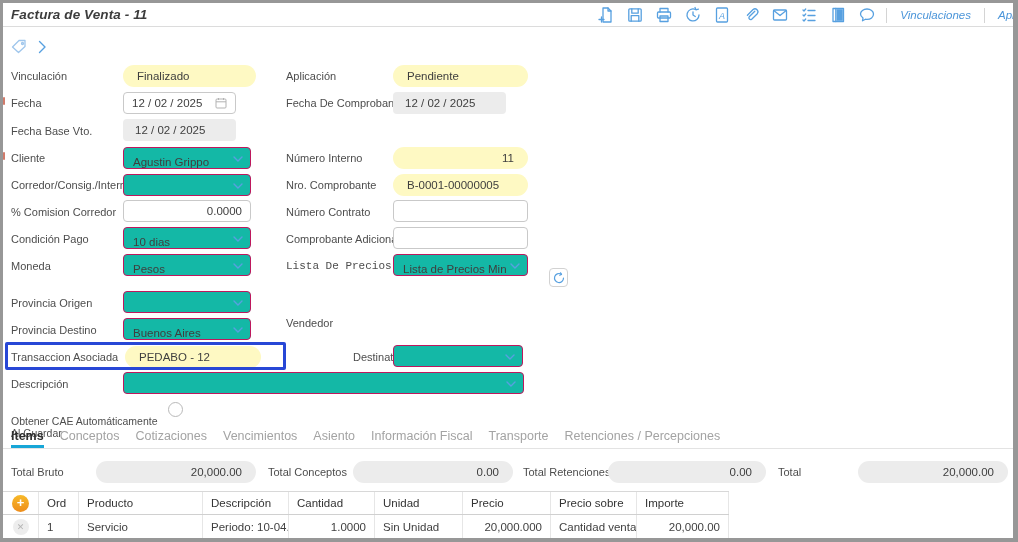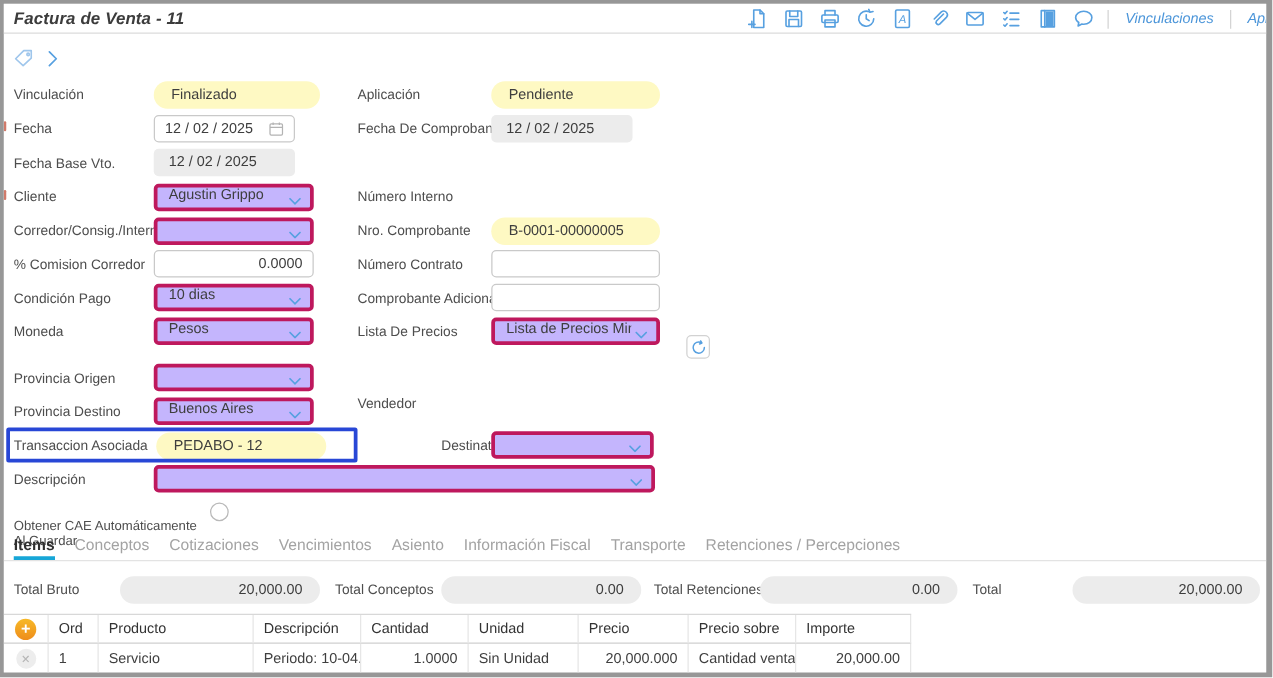--- a/index.html
+++ b/index.html
@@ -22,21 +22,21 @@
   .crumbrow{position:absolute;left:8px;top:36px;display:flex;align-items:center;gap:10px;}
   
   .lbl{position:absolute;font-size:11px;color:#4d4d4d;white-space:nowrap;}
   .ctl{position:absolute;height:22px;font-size:11.5px;color:#3e3e3e;white-space:nowrap;}
   .input{background:#fff;border:1px solid #c9c9c9;border-radius:4px;padding:0 8px;display:flex;align-items:center;}
   .input input{border:none;outline:none;width:100%;font-size:11.5px;color:#3e3e3e;background:transparent;padding:0;font-family:inherit;}
   .input input.num{text-align:right;}
   .ro{background:#ececec;border-radius:4px;padding:0 12px;display:flex;align-items:center;}
   .pill{background:#fef9c3;border-radius:11px;padding:0 14px;display:flex;align-items:center;}
   .pill.num{justify-content:flex-end;}
-  .dd{background:#c4b5fd;border:3px solid #be185d;border-radius:4px;padding:0 20px 0 9px;display:flex;align-items:flex-start;overflow:hidden;cursor:pointer;}
+  .dd{background:#14b8a6;border:1px solid #be185d;border-radius:4px;padding:0 20px 0 9px;display:flex;align-items:flex-end;overflow:hidden;cursor:pointer;}
   .dd .chev{position:absolute;right:7px;top:8px;}
   .req-dot{position:absolute;left:0;width:2px;height:8px;background:#d07a6a;border-radius:1px;}
   .hl-box{position:absolute;left:2px;top:339px;width:281px;height:28px;border:3px solid #2847d6;border-radius:2px;pointer-events:none;}
   .iconbtn{position:absolute;width:19px;height:19px;border:1px solid #d2d2d2;border-radius:4px;background:#fff;display:flex;align-items:center;justify-content:center;cursor:pointer;}
   .radio{position:absolute;width:15px;height:15px;border:1px solid #b9b9b9;border-radius:50%;background:#fff;cursor:pointer;}
   
   .tabs{position:absolute;left:8px;top:424px;display:flex;gap:16px;align-items:flex-end;height:19px;}
   .tab{font-size:12.5px;color:#a3a3a3;cursor:pointer;position:relative;padding-bottom:3px;}
   .tab.active{color:#2e2e2e;font-weight:700;}
   .tab.active::after{content:"";position:absolute;left:0;right:0;bottom:-2px;height:3px;background:#17a6d7;}
@@ -254,35 +254,36 @@
   <div class="lbl" style="left:8px;top:376px;width:150px;white-space:normal;font-size:10.5px;line-height:12px;margin-top:36px;">Obtener CAE Automáticamente Al Guardar</div>
   <div class="radio" style="left:165px;top:399px;"></div>
 
   <div class="lbl" style="left:283px;top:67px;">Aplicación</div>
   <div class="ctl pill" style="left:390px;top:62px;width:135px;">Pendiente</div>
 
   <div class="lbl" style="left:283px;top:94px;">Fecha De Comprobante</div>
   <div class="ctl ro" style="left:390px;top:89px;width:113px;">12 / 02 / 2025</div>
 
   <div class="lbl" style="left:283px;top:149px;">Número Interno</div>
+  <div class="ctl pill num" style="left:390px;top:144px;width:135px;">11</div>
 
   <div class="lbl" style="left:283px;top:176px;">Nro. Comprobante</div>
   <div class="ctl pill" style="left:390px;top:171px;width:135px;">B-0001-00000005</div>
 
   <div class="lbl" style="left:283px;top:203px;">Número Contrato</div>
   <div class="ctl input" style="left:390px;top:197px;width:135px;">
     <input type="text" value="" style="">
   </div>
 
   <div class="lbl" style="left:283px;top:230px;">Comprobante Adicional</div>
   <div class="ctl input" style="left:390px;top:224px;width:135px;">
     <input type="text" value="" style="">
   </div>
 
-  <div class="lbl" style="left:283px;top:257px;">Lista De Precios</div>
+  <div class="lbl" style="left:283px;top:257px;font-family:Liberation Mono, monospace;">Lista De Precios</div>
   <div class="ctl dd" style="left:390px;top:251px;width:135px;">
     <span style="overflow:hidden;text-overflow:clip;">Lista de Precios Minoris</span>
     <span class="chev">
         <svg width="10" height="6" viewBox="0 0 10 6" fill="none" stroke="#57a0e0" stroke-width="1.4" stroke-linecap="round">
           <path d="M1 1l4 4 4-4"></path>
         </svg>
       </span>
   </div>
   <div class="iconbtn" style="left:546px;top:265px;">
     <svg width="12" height="12" viewBox="0 0 12 12" fill="none" stroke="#57a0e0" stroke-width="1.2" stroke-linecap="round" stroke-linejoin="round">

